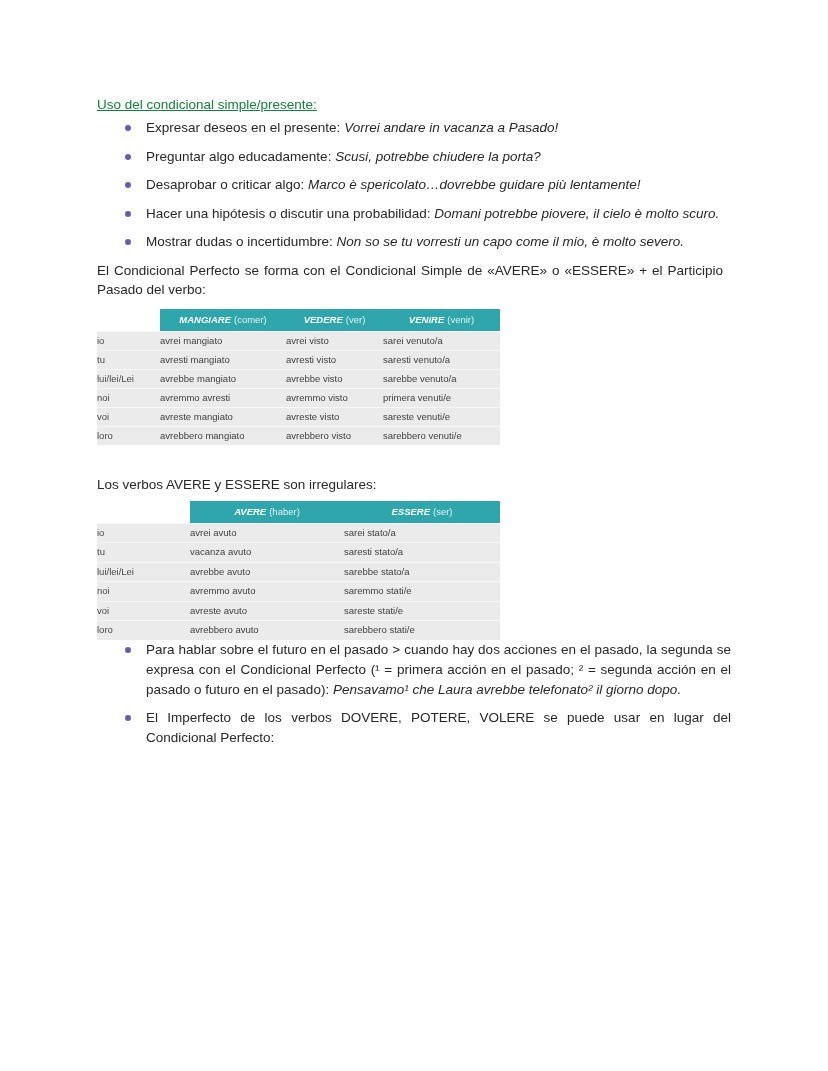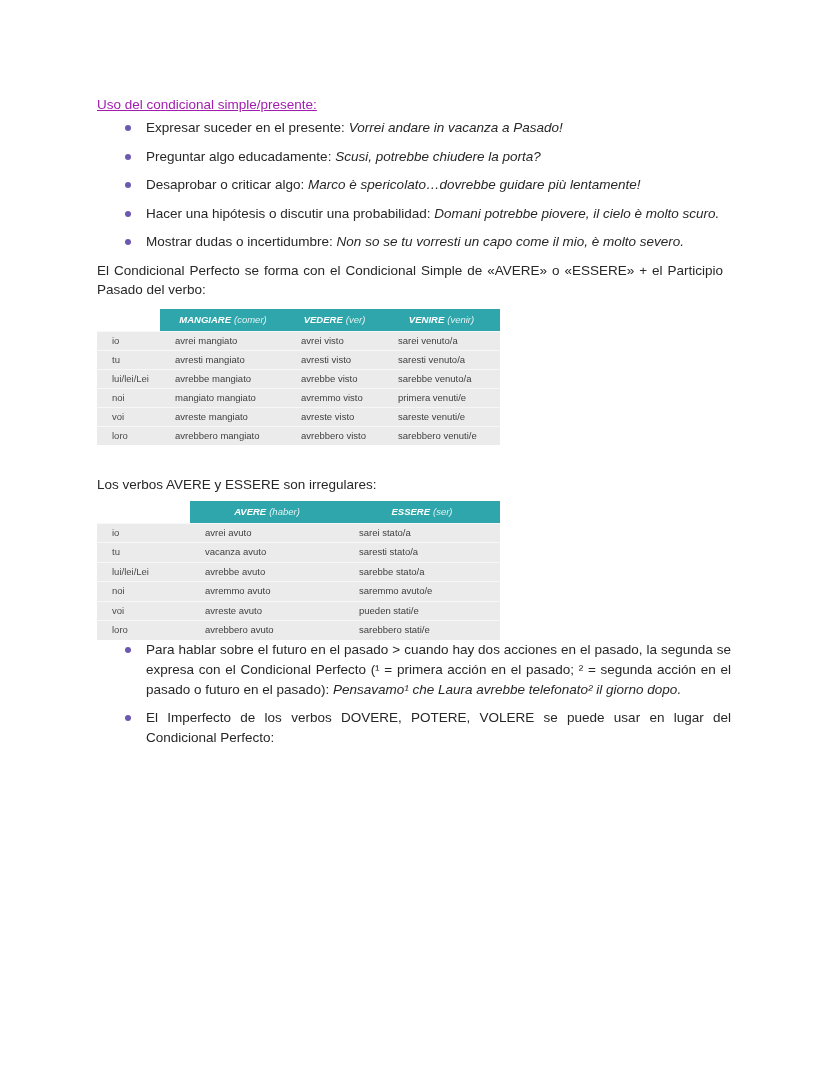--- a/index.html
+++ b/index.html
@@ -13,21 +13,21 @@
   }
   .page {
     box-sizing: border-box;
     width: 828px; height: 1071px;
     padding: 96px 97px 0 97px;
   }
 
   
   .h-link {
     font-size: 13.5px; line-height: 18px; font-weight: 400;
-    color: #a21caf; text-decoration: underline;
+    color: #15803d; text-decoration: underline;
     margin: 0 0 4px 0;
   }
   .h-bold {
     font-size: 15px; line-height: 20px; font-weight: 700;
     color: #5d4a9e; margin: 6px 0 3px 0;
   }
   .note {
     font-size: 13.5px; line-height: 20px; margin: 30px 0 6px 0;
   }
 
@@ -71,41 +71,41 @@
     margin-top: 0;
   }
   .vt-corner { background: #ffffff; }
   .vt-h {
     background: #2ea6ab;
     color: #ffffff;
     display: flex; align-items: center; justify-content: center;
     white-space: nowrap;
   }
   .vt-h .vt-verb { font-weight: 700; font-style: italic; }
-  .vt-h .vt-tr { font-style: italic; color: rgba(255,255,255,0.85); margin-left: 3px; }
+  .vt-h .vt-tr { color: rgba(255,255,255,0.85); margin-left: 3px; }
   .vt-p, .vt-c {
     background: #ebebeb;
     display: flex; align-items: center;
-    padding-left: 15px;
+    padding-left: 0;
     box-shadow: inset 0 1px 0 rgba(255,255,255,0.6);
     white-space: nowrap;
   }
   .vt-p { color: #4a4a4a; }
   .h3-wrap { margin-top: 27px; }
 </style>
 </head>
 <body>
 
 <div class="page">
 
   <div class="h-link">Uso del condicional simple/presente:</div>
 
   <ul class="blist">
     <li>
-      <span class="dot"></span><span>Expresar suceder en el presente:</span> <span class="ex">Vorrei andare in vacanza a Pasado!</span>
+      <span class="dot"></span><span>Expresar deseos en el presente:</span> <span class="ex">Vorrei andare in vacanza a Pasado!</span>
     </li>
     <li>
       <span class="dot"></span><span>Preguntar algo educadamente:</span> <span class="ex">Scusi, potrebbe chiudere la porta?</span>
     </li>
     <li>
       <span class="dot"></span><span>Desaprobar o criticar algo:</span> <span class="ex">Marco è spericolato…dovrebbe guidare più lentamente!</span>
     </li>
     <li>
       <span class="dot"></span><span>Hacer una hipótesis o discutir una probabilidad:</span> <span class="ex">Domani potrebbe piovere, il cielo è molto scuro.</span>
     </li>
@@ -140,21 +140,21 @@
     <div class="vt-c">avresti mangiato</div>
     <div class="vt-c">avresti visto</div>
     <div class="vt-c">saresti venuto/a</div>
 
     <div class="vt-p">lui/lei/Lei</div>
     <div class="vt-c">avrebbe mangiato</div>
     <div class="vt-c">avrebbe visto</div>
     <div class="vt-c">sarebbe venuto/a</div>
 
     <div class="vt-p">noi</div>
-    <div class="vt-c">mangiato mangiato</div>
+    <div class="vt-c">avremmo avresti</div>
     <div class="vt-c">avremmo visto</div>
     <div class="vt-c">primera venuti/e</div>
 
     <div class="vt-p">voi</div>
     <div class="vt-c">avreste mangiato</div>
     <div class="vt-c">avreste visto</div>
     <div class="vt-c">sareste venuti/e</div>
 
     <div class="vt-p">loro</div>
     <div class="vt-c">avrebbero mangiato</div>
@@ -182,25 +182,25 @@
     <div class="vt-p">tu</div>
     <div class="vt-c">vacanza avuto</div>
     <div class="vt-c">saresti stato/a</div>
 
     <div class="vt-p">lui/lei/Lei</div>
     <div class="vt-c">avrebbe avuto</div>
     <div class="vt-c">sarebbe stato/a</div>
 
     <div class="vt-p">noi</div>
     <div class="vt-c">avremmo avuto</div>
-    <div class="vt-c">saremmo avuto/e</div>
+    <div class="vt-c">saremmo stati/e</div>
 
     <div class="vt-p">voi</div>
     <div class="vt-c">avreste avuto</div>
-    <div class="vt-c">pueden stati/e</div>
+    <div class="vt-c">sareste stati/e</div>
 
     <div class="vt-p">loro</div>
     <div class="vt-c">avrebbero avuto</div>
     <div class="vt-c">sarebbero stati/e</div>
   </div>
 
 
   <ul class="blist">
     <li>
       <span class="dot"></span><span>Para hablar sobre el futuro en el pasado &gt; cuando hay dos acciones en el pasado, la segunda se expresa con el Condicional Perfecto (¹ = primera acción en el pasado; ² = segunda acción en el pasado o futuro en el pasado):</span> <span class="ex">Pensavamo¹ che Laura avrebbe telefonato² il giorno dopo.</span>

